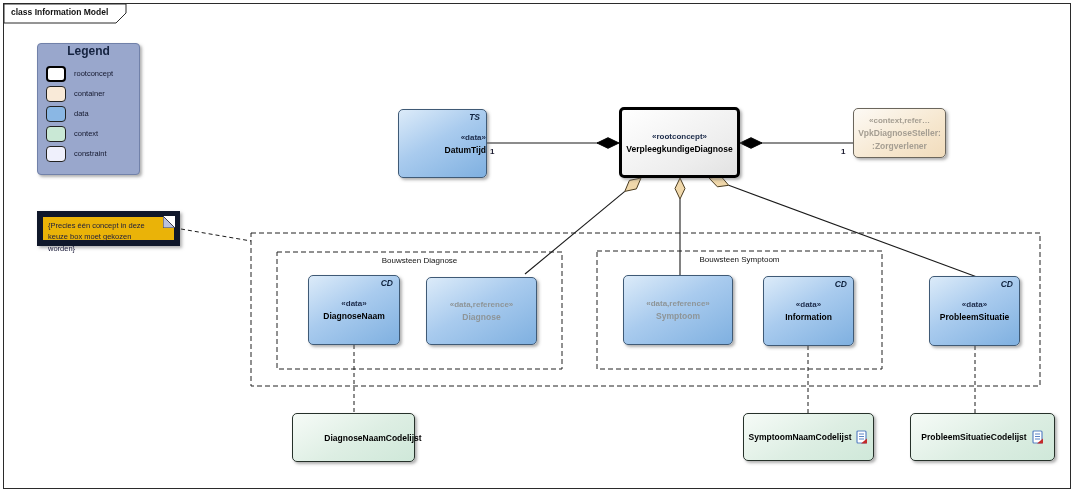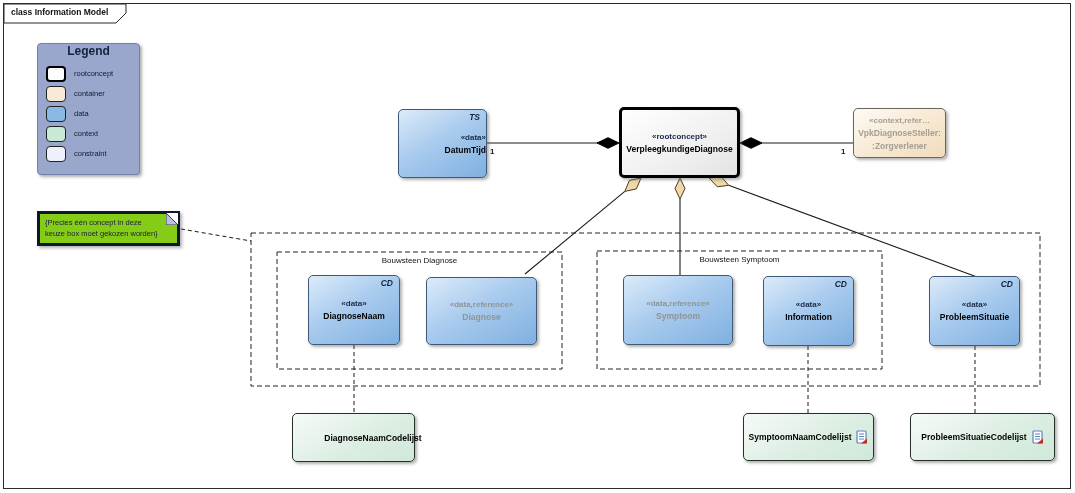--- a/index.html
+++ b/index.html
@@ -14,22 +14,22 @@
   
   .legend { position:absolute; left:37px; top:43px; width:103px; height:132px; background:#99a7cc;
             border:1px solid #7181a9; border-radius:4px; box-shadow:2px 2px 3px rgba(100,100,100,.5); z-index:2; padding-top:0; }
   .legend-title { text-align:center; font-size:12px; font-weight:700; color:#14223f; margin-bottom:6px; }
   .legend-row { display:flex; align-items:center; gap:8px; padding-left:8px; height:19px; margin-bottom:1px; }
   .swatch { width:20px; height:16px; border:1px solid #222; border-radius:4px; flex:0 0 auto; }
   .swatch.thick { border:2.5px solid #000; }
   .legend-row span { font-size:7.5px; color:#14182e; }
 
   
-  .note { position:absolute; left:37px; top:211px; width:143px; height:35px; background:#84cc16;
-          border:3px solid #0f172a; box-shadow:2px 2px 3px rgba(100,100,100,.5);
+  .note { position:absolute; left:37px; top:211px; width:143px; height:35px; background:#eab308;
+          border:6px solid #0f172a; box-shadow:2px 2px 3px rgba(100,100,100,.5);
           font-size:7.5px; line-height:1.5; color:#20203e; padding:3px 14px 6px 5px; z-index:2; }
   .note .fold { position:absolute; top:-1px; right:-1px; }
 
   
   .cls { position:absolute; border-radius:5px; display:flex; flex-direction:column; align-items:center;
          justify-content:center; gap:3px; z-index:2; box-shadow:2px 2px 3px rgba(100,100,100,.5); text-align:center; }
   .cls .st { font-size:8px; font-weight:700; color:#1c2b4a; }
   .cls .nm { font-size:8.5px; font-weight:700; color:#000; }
   .cls .tag { position:absolute; top:2px; right:6px; font-size:8.5px; font-style:italic; font-weight:700; color:#10233f; }
   .data { background:linear-gradient(150deg,#dcebf9 0%,#a9cbee 45%,#7fb0e0 100%); border:1px solid #3f5a76; }

